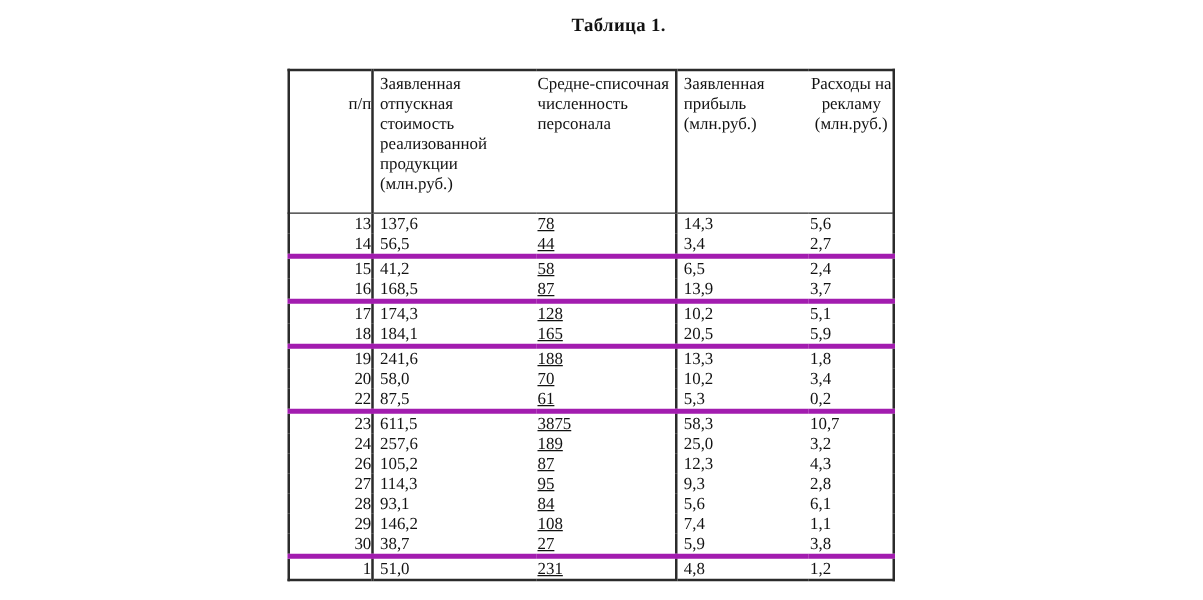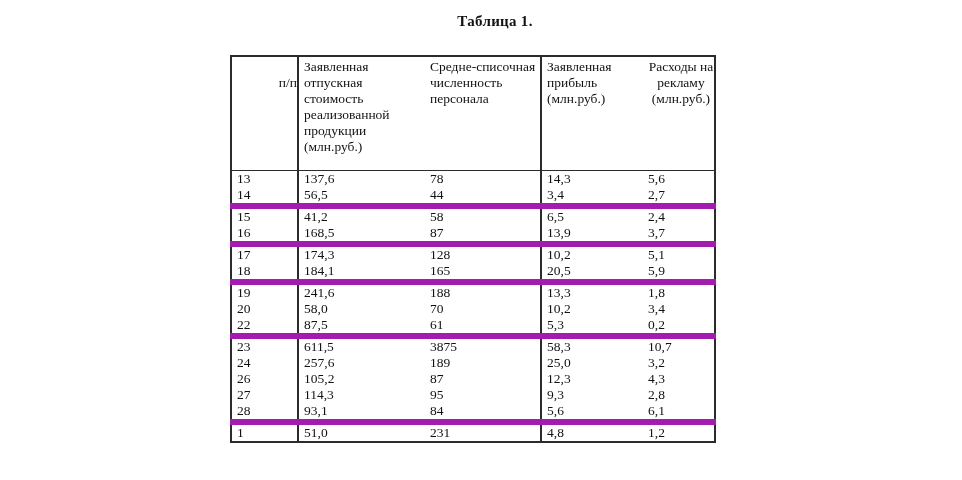--- a/index.html
+++ b/index.html
@@ -61,26 +61,26 @@
   th.c0 { padding: 18px 0 0 3px; text-align: right; }
   th.c2 { padding-left: 1px; margin-top: 44px; }
   th.c4 { padding-left: 1px; text-align: center; }
 
   td {
     height: 16px;
     line-height: 16px;
     padding: 0 0 0 5px;
     white-space: nowrap;
   }
-  td.c0 { padding-left: 5px; }
-  td.c2 { padding-left: 1px; }
+  td.c0 { padding-left: 16px; text-align: right; }
+  td.c2 { padding-left: 1px; text-decoration: underline; }
   td.c4 { padding-left: 1px; }
 
   .vline { border-right: 2px solid #2b2b2b; }
-  tr.sep { border-top: 6px solid #a21caf; }
+  tr.sep { border-top: 4px solid #a21caf; }
 </style>
 </head>
 <body>
 
 <div class="page">
   <div class="doc-title">Таблица 1.</div>
 
   <table class="data-table">
     <colgroup>
       <col class="w0">
@@ -201,20 +201,34 @@
           <td class="c3">9,3</td>
           <td class="c4">2,8</td>
         </tr>
         <tr>
           <td class="c0 vline">28</td>
           <td class="c1">93,1</td>
           <td class="c2 vline">84</td>
           <td class="c3">5,6</td>
           <td class="c4">6,1</td>
         </tr>
+        <tr>
+          <td class="c0 vline">29</td>
+          <td class="c1">146,2</td>
+          <td class="c2 vline">108</td>
+          <td class="c3">7,4</td>
+          <td class="c4">1,1</td>
+        </tr>
+        <tr>
+          <td class="c0 vline">30</td>
+          <td class="c1">38,7</td>
+          <td class="c2 vline">27</td>
+          <td class="c3">5,9</td>
+          <td class="c4">3,8</td>
+        </tr>
         <tr class="sep">
           <td class="c0 vline">1</td>
           <td class="c1">51,0</td>
           <td class="c2 vline">231</td>
           <td class="c3">4,8</td>
           <td class="c4">1,2</td>
         </tr>
       </tbody>
   </table>
 </div>

